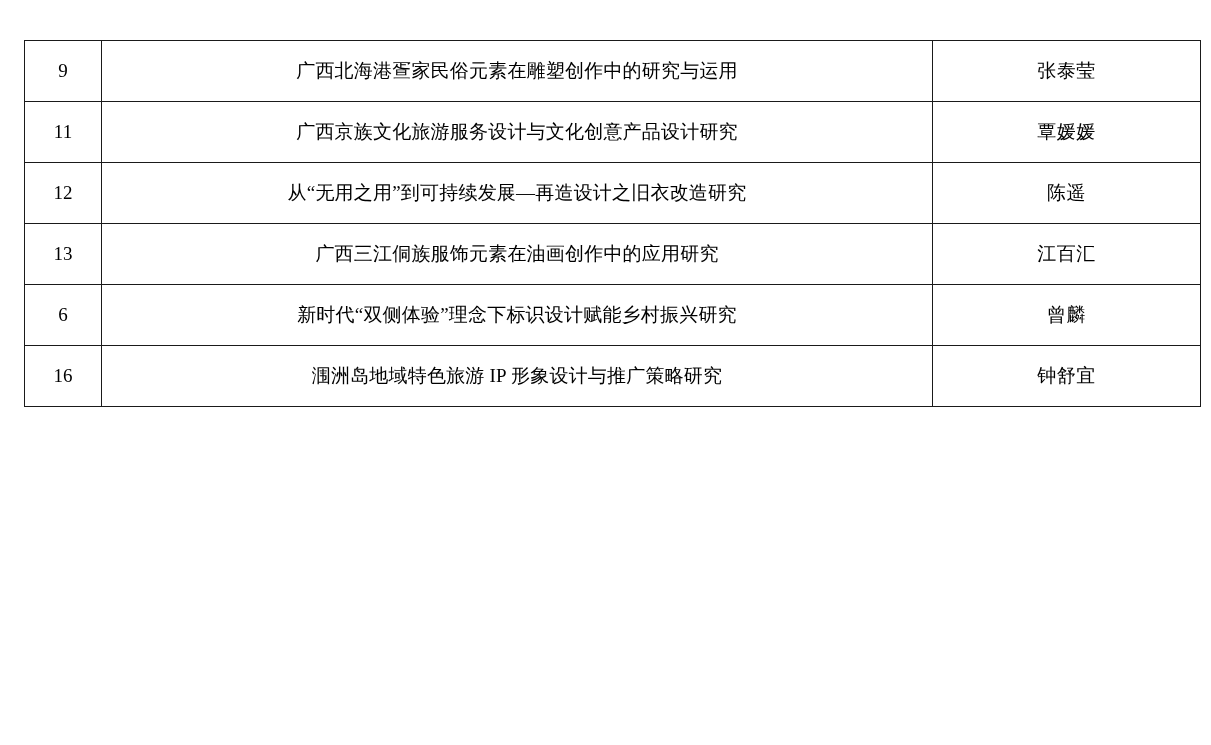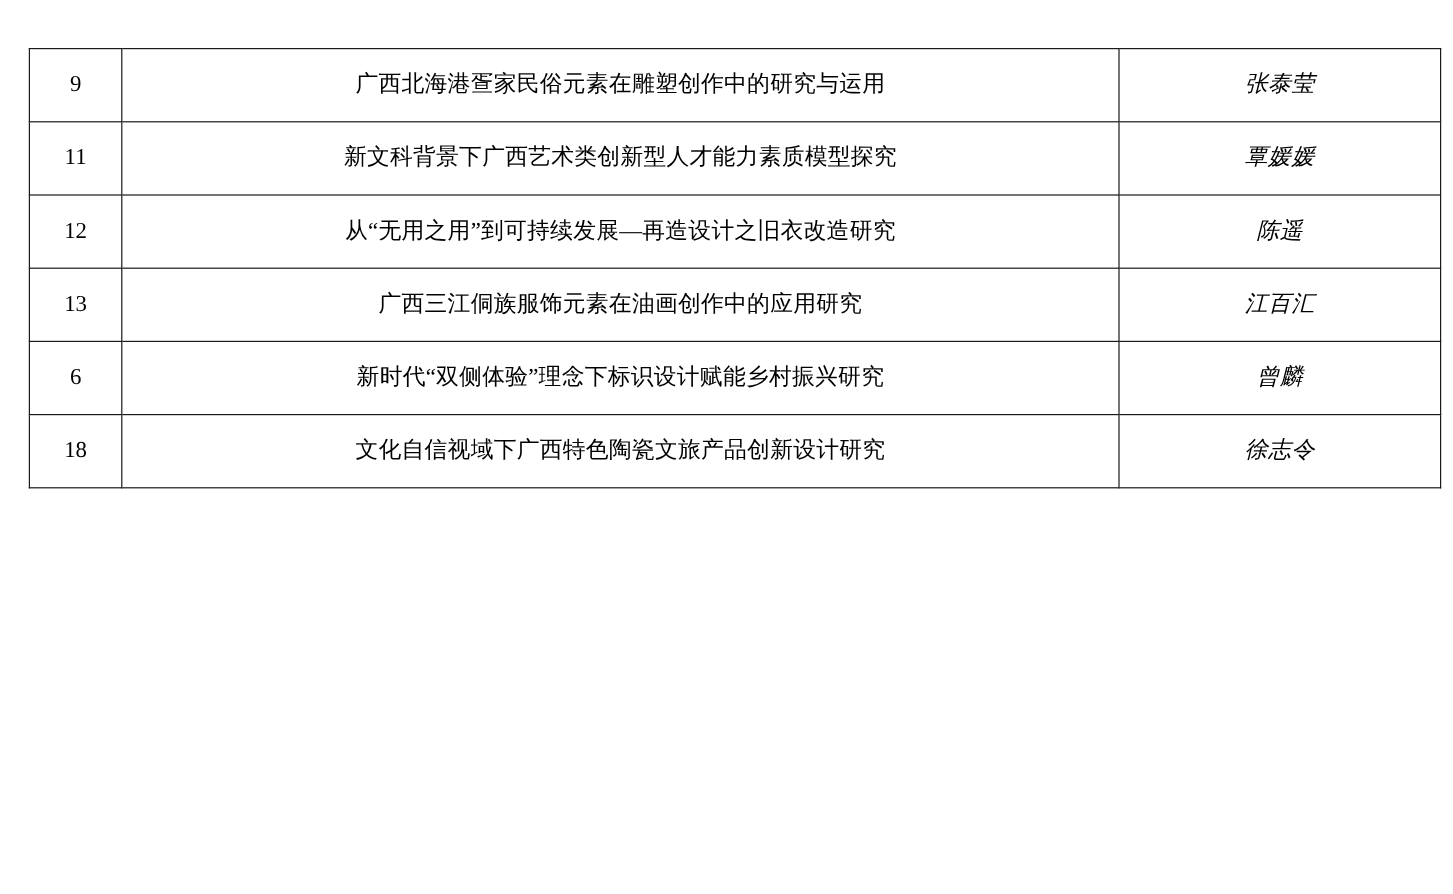--- a/index.html
+++ b/index.html
@@ -49,41 +49,40 @@
   }
   td.col-title {
     width: 822px;
     font-size: 19.5px;
     letter-spacing: 0.2px;
   }
   td.col-author {
     width: 259px;
     font-size: 19.5px;
     letter-spacing: 0.5px;
-    font-style: italic;
   }
 </style>
 </head>
 <body>
 
 <div class="page">
   <div class="table-wrap">
     <table class="doc-table">
       <tbody>
 
         <tr>
           <td class="col-no">9</td>
           <td class="col-title">广西北海港疍家民俗元素在雕塑创作中的研究与运用</td>
           <td class="col-author">张泰莹</td>
         </tr>
 
 
         <tr>
           <td class="col-no">11</td>
-          <td class="col-title">新文科背景下广西艺术类创新型人才能力素质模型探究</td>
+          <td class="col-title">广西京族文化旅游服务设计与文化创意产品设计研究</td>
           <td class="col-author">覃媛媛</td>
         </tr>
 
         <tr>
           <td class="col-no">12</td>
           <td class="col-title">从“无用之用”到可持续发展—再造设计之旧衣改造研究</td>
           <td class="col-author">陈遥</td>
         </tr>
 
         <tr>
@@ -92,25 +91,25 @@
           <td class="col-author">江百汇</td>
         </tr>
 
 
         <tr>
           <td class="col-no">6</td>
           <td class="col-title">新时代“双侧体验”理念下标识设计赋能乡村振兴研究</td>
           <td class="col-author">曾麟</td>
         </tr>
 
+        <tr>
+          <td class="col-no">16</td>
+          <td class="col-title">涠洲岛地域特色旅游 IP 形象设计与推广策略研究</td>
+          <td class="col-author">钟舒宜</td>
+        </tr>
 
 
-        <tr>
-          <td class="col-no">18</td>
-          <td class="col-title">文化自信视域下广西特色陶瓷文旅产品创新设计研究</td>
-          <td class="col-author">徐志令</td>
-        </tr>
 
 
       </tbody>
     </table>
   </div>
 </div>
 
 </body></html>

